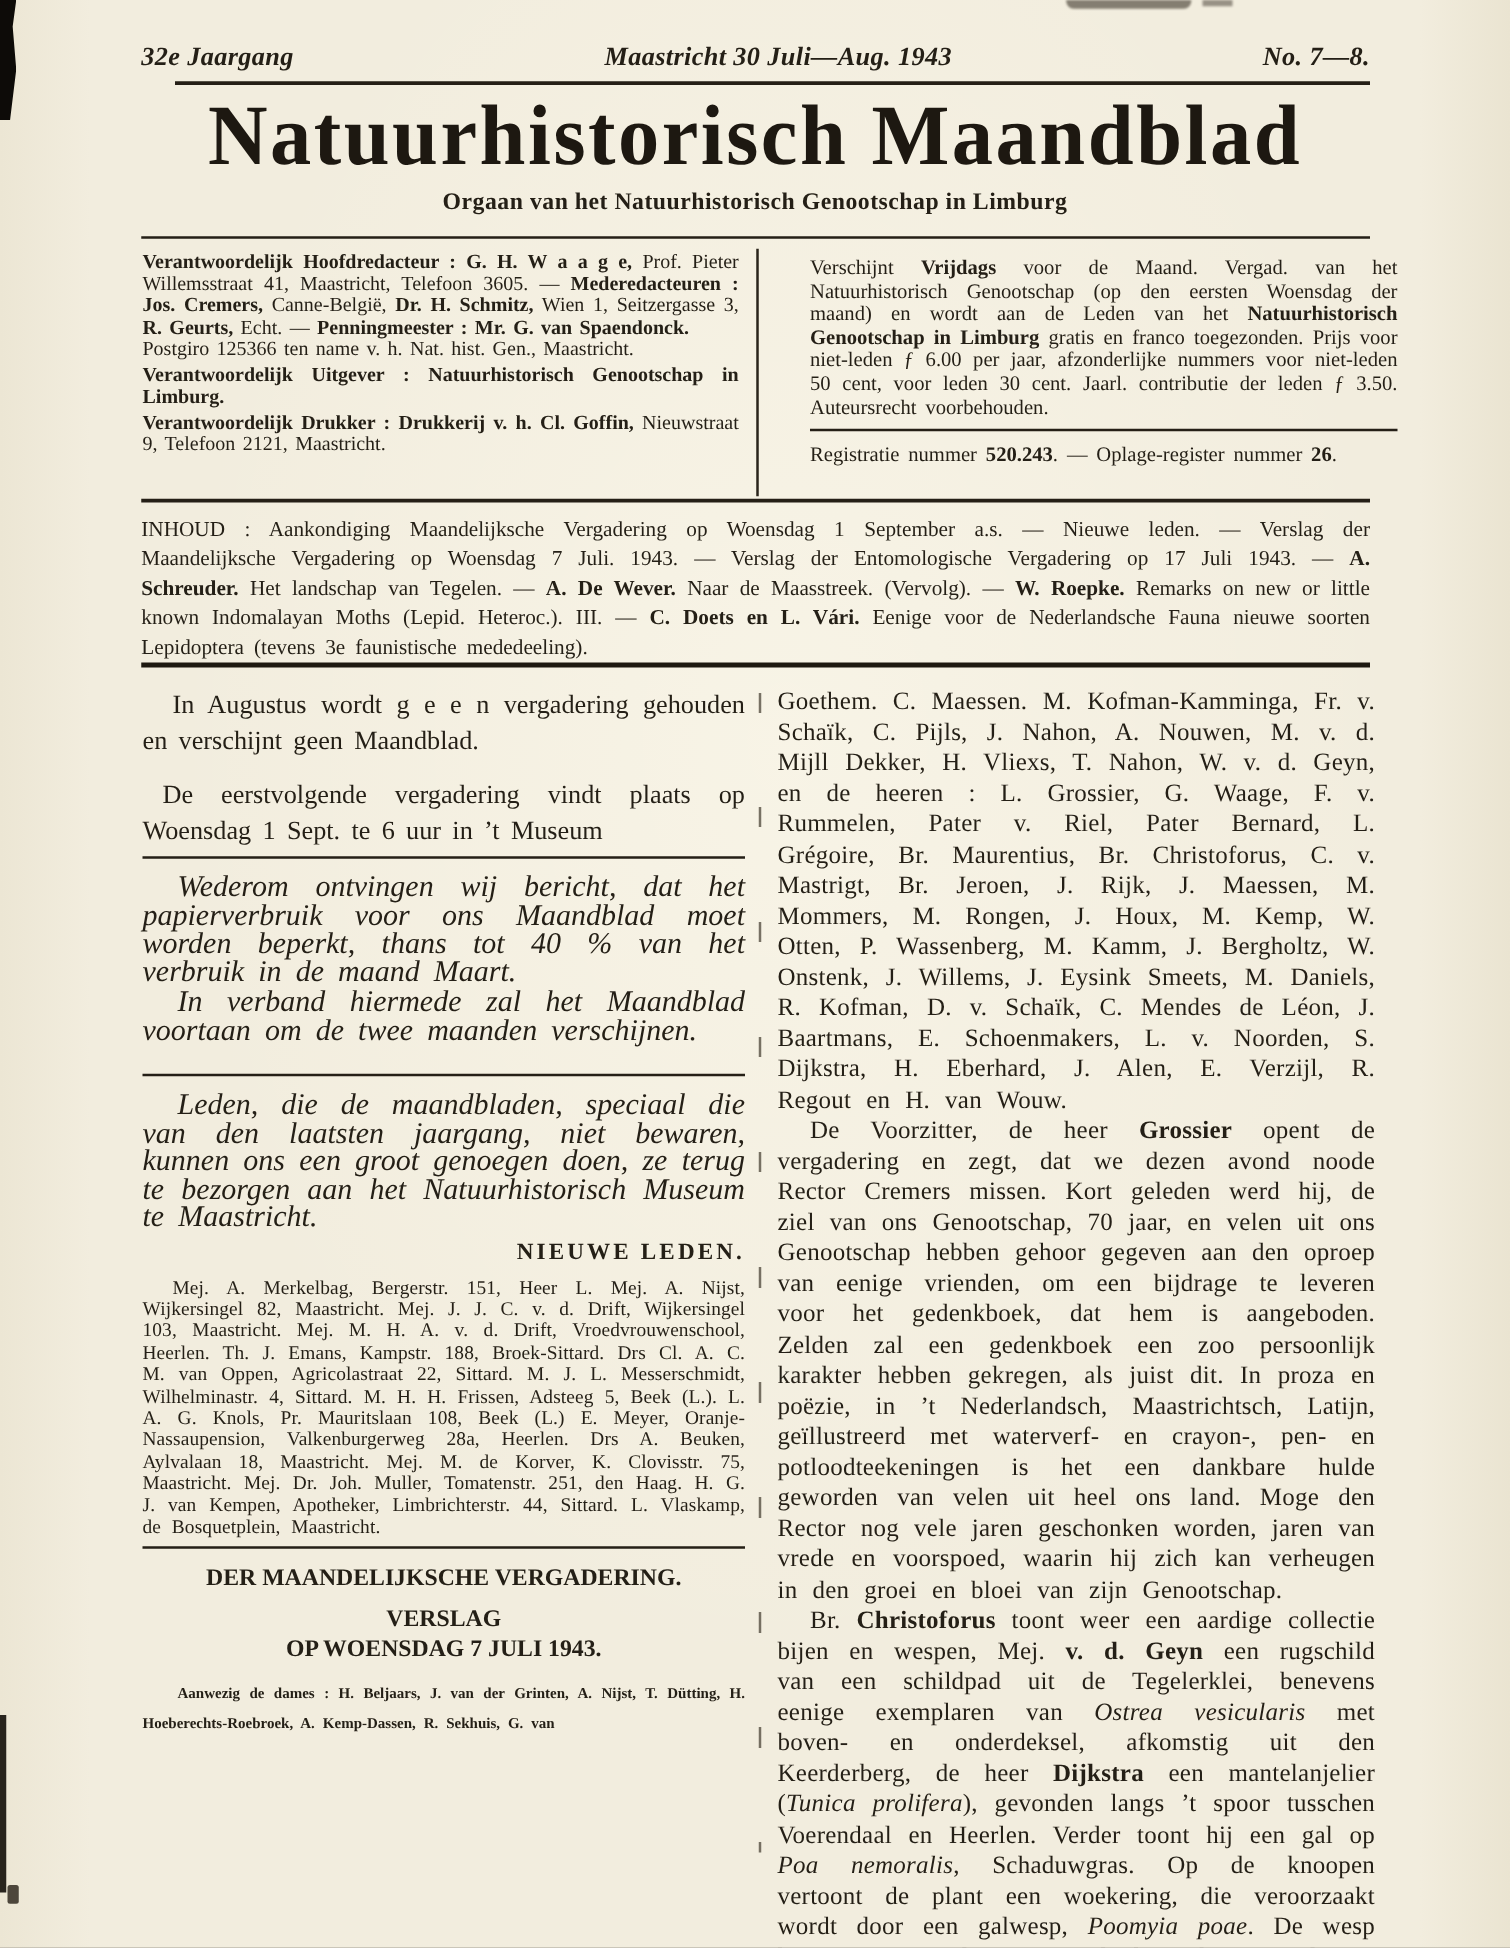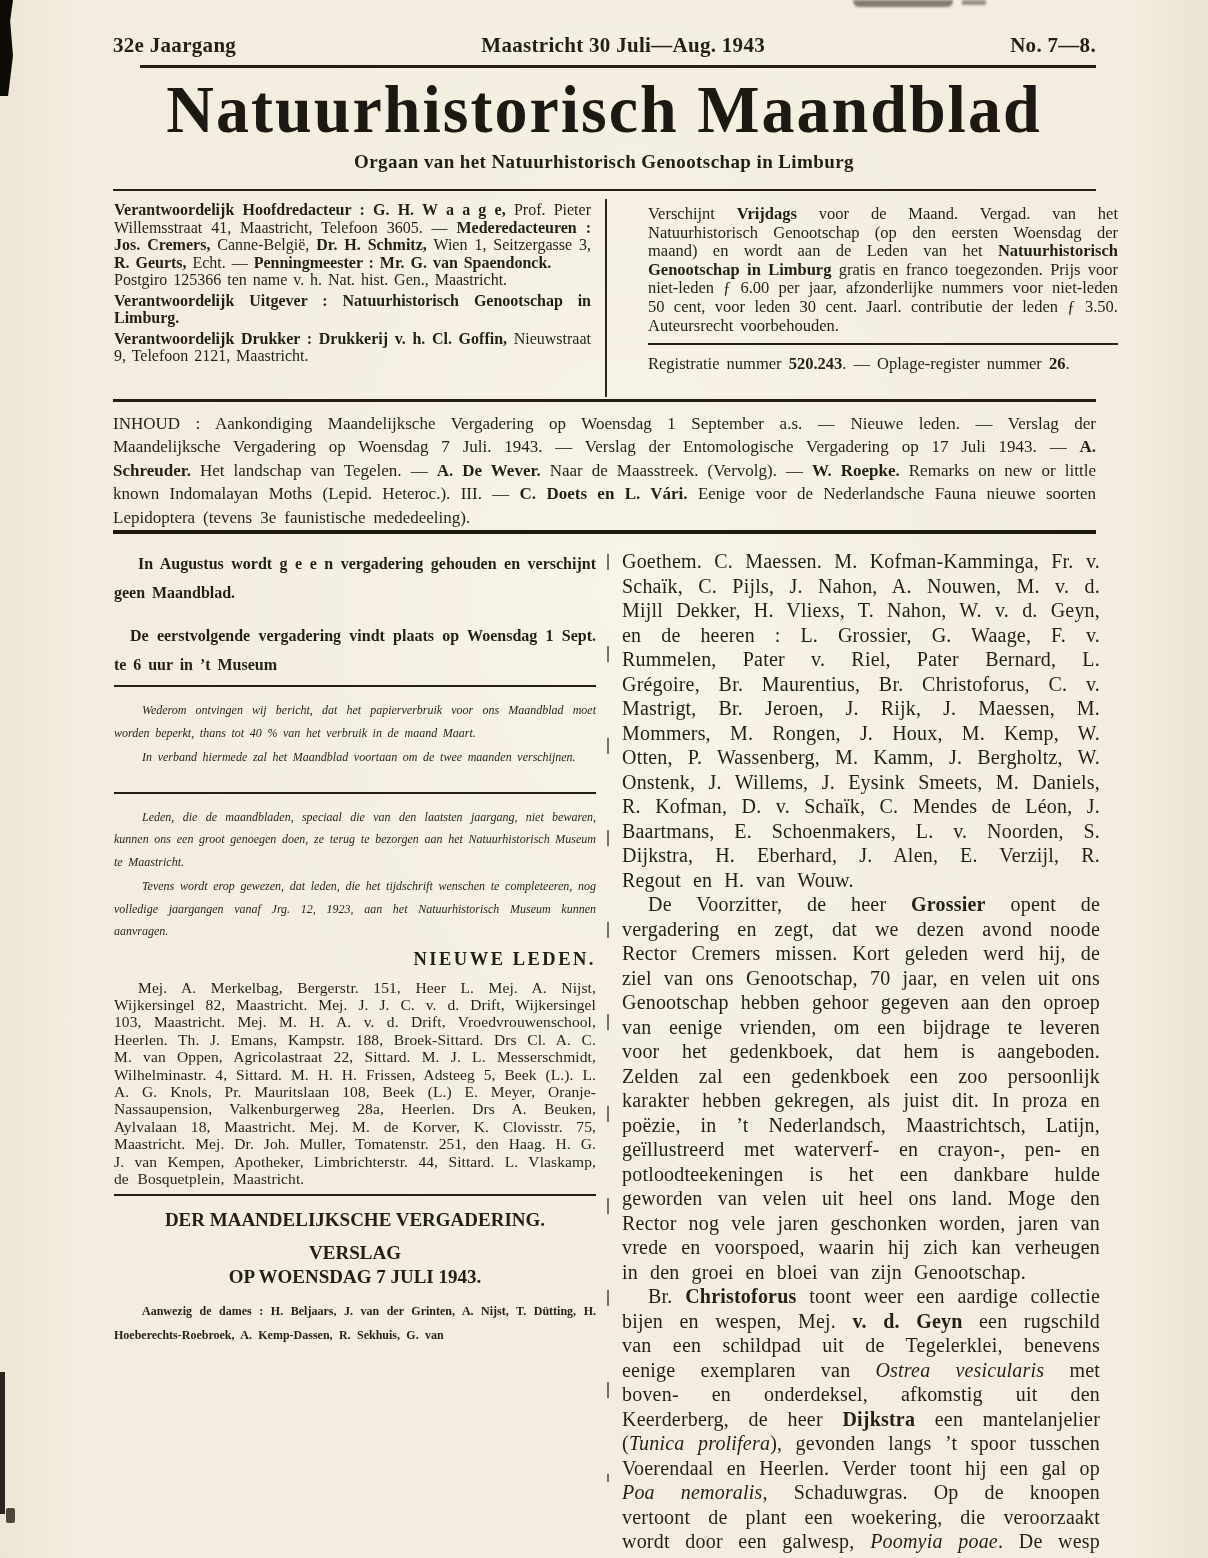--- a/index.html
+++ b/index.html
@@ -13,21 +13,21 @@
     color:#241f16;
   }
   .abs{position:absolute;}
   p{margin:0;}
   .b{font-weight:bold;}
   .i{font-style:italic;}
   .rule{background:#251f16; height:2px;}
 
   
   .header-line{top:33px; left:113px; width:983px; display:flex; justify-content:space-between;
-    font-size:21px; font-weight:bold; letter-spacing:0.3px;}
+    font-size:21px; font-weight:bold; letter-spacing:0.3px;font-style:italic;}
   .rule-header{top:65px; left:140px; width:956px; height:3px;}
   .journal-title{top:74px; left:0; width:100%; text-align:center;
     font-size:66px; font-weight:bold; letter-spacing:2px; line-height:1.05;
     transform:scaleY(1.04); color:#1d1811;}
   .journal-subtitle{top:151px; left:0; width:100%; text-align:center;
     font-size:19px; font-weight:bold; letter-spacing:0.4px;}
   .rule-subtitle{top:189px; left:113px; width:983px; height:2px;}
 
   
   .masthead-left{top:201px; left:114px; width:477px; font-size:16px; line-height:17.5px;
@@ -45,26 +45,26 @@
     text-align:justify; word-spacing:0.22em;}
 
   .rule-thick{top:530px; left:113px; width:983px; height:4px; background:#1e1910;}
 
   
   .col-left{top:549px; left:114px; width:482px;}
   .col-right{top:549px; left:622px; width:478px;}
   .col-divider{left:607px; top:554px; width:2px; height:928px;
     background:repeating-linear-gradient(to bottom, rgba(50,43,30,0.65) 0 16px, rgba(50,43,30,0) 16px 92px);}
 
-  .announce{font-weight:bold; font-size:16px; line-height:29px; text-align:justify;
+  .announce{font-weight:normal; font-size:21px; line-height:29px; text-align:justify;
     text-indent:24px; word-spacing:0.18em; margin-bottom:14px;}
   .announce.second{margin-bottom:3px; text-indent:16px;}
   .rule-col{height:2px; background:#251f16; margin-bottom:12px;}
   .rule-col.pre-gap{margin-top:6px;}
-  .ital{font-style:italic; font-size:12px; line-height:22.5px; text-align:justify;
+  .ital{font-style:italic; font-size:24px; line-height:22.5px; text-align:justify;
     text-indent:28px; word-spacing:0.22em;}
   .ital+.ital{margin-top:2px;}
   .ital.last{margin-bottom:23px;}
   .nl-heading{text-align:right; font-weight:bold; font-size:18.5px; letter-spacing:2.5px;
     margin-top:6px; margin-bottom:9px;}
   .members{font-size:15.5px; line-height:17.4px; text-align:justify; text-indent:24px;
     word-spacing:0.3em; letter-spacing:0.1px; margin-bottom:7px;}
   .verslag-h{text-align:center; font-weight:bold; font-size:19px; line-height:24px;}
   .verslag-h.first{margin-top:9px;}
   .attendees{font-size:12px; line-height:23.5px; text-align:justify; text-indent:28px;
@@ -129,21 +129,20 @@
   <div class="abs col-divider"></div>
 
   <div class="abs col-left">
     <p class="announce">In Augustus wordt g e e n vergadering gehouden en verschijnt geen Maandblad.</p>
     <p class="announce second">De eerstvolgende vergadering vindt plaats op Woensdag 1 Sept. te 6 uur in ’t Museum</p>
     <div class="rule-col pre-gap"></div>
     <p class="ital">Wederom ontvingen wij bericht, dat het papierverbruik voor ons Maandblad moet worden beperkt, thans tot 40 % van het verbruik in de maand Maart.</p>
     <p class="ital last">In verband hiermede zal het Maandblad voortaan om de twee maanden verschijnen.</p>
     <div class="rule-col"></div>
     <p class="ital">Leden, die de maandbladen, speciaal die van den laatsten jaargang, niet bewaren, kunnen ons een groot genoegen doen, ze terug te bezorgen aan het Natuurhistorisch Museum te Maastricht.</p>
-    <p class="ital">Tevens wordt erop gewezen, dat leden, die het tijdschrift wenschen te completeeren, nog volledige jaargangen vanaf Jrg. 12, 1923, aan het Natuurhistorisch Museum kunnen aanvragen.</p>
     <h3 class="nl-heading">NIEUWE LEDEN.</h3>
     <p class="members">Mej. A. Merkelbag, Bergerstr. 151, Heer L. Mej. A. Nijst, Wijkersingel 82, Maastricht. Mej. J. J. C. v. d. Drift, Wijkersingel 103, Maastricht. Mej. M. H. A. v. d. Drift, Vroedvrouwenschool, Heerlen. Th. J. Emans, Kampstr. 188, Broek-Sittard. Drs Cl. A. C. M. van Oppen, Agricolastraat 22, Sittard. M. J. L. Messerschmidt, Wilhelminastr. 4, Sittard. M. H. H. Frissen, Adsteeg 5, Beek (L.). L. A. G. Knols, Pr. Mauritslaan 108, Beek (L.) E. Meyer, Oranje-Nassaupension, Valkenburgerweg 28a, Heerlen. Drs A. Beuken, Aylvalaan 18, Maastricht. Mej. M. de Korver, K. Clovisstr. 75, Maastricht. Mej. Dr. Joh. Muller, Tomatenstr. 251, den Haag. H. G. J. van Kempen, Apotheker, Limbrichterstr. 44, Sittard. L. Vlaskamp, de Bosquetplein, Maastricht.</p>
     <div class="rule-col"></div>
     <div class="verslag-h">DER MAANDELIJKSCHE VERGADERING.</div>
     <div class="verslag-h first">VERSLAG</div>
     <div class="verslag-h">OP WOENSDAG 7 JULI 1943.</div>
     <p class="attendees">Aanwezig de dames : H. Beljaars, J. van der Grinten, A. Nijst, T. Dütting, H. Hoeberechts-Roebroek, A. Kemp-Dassen, R. Sekhuis, G. van</p>
   </div>
 
   <div class="abs col-right">

